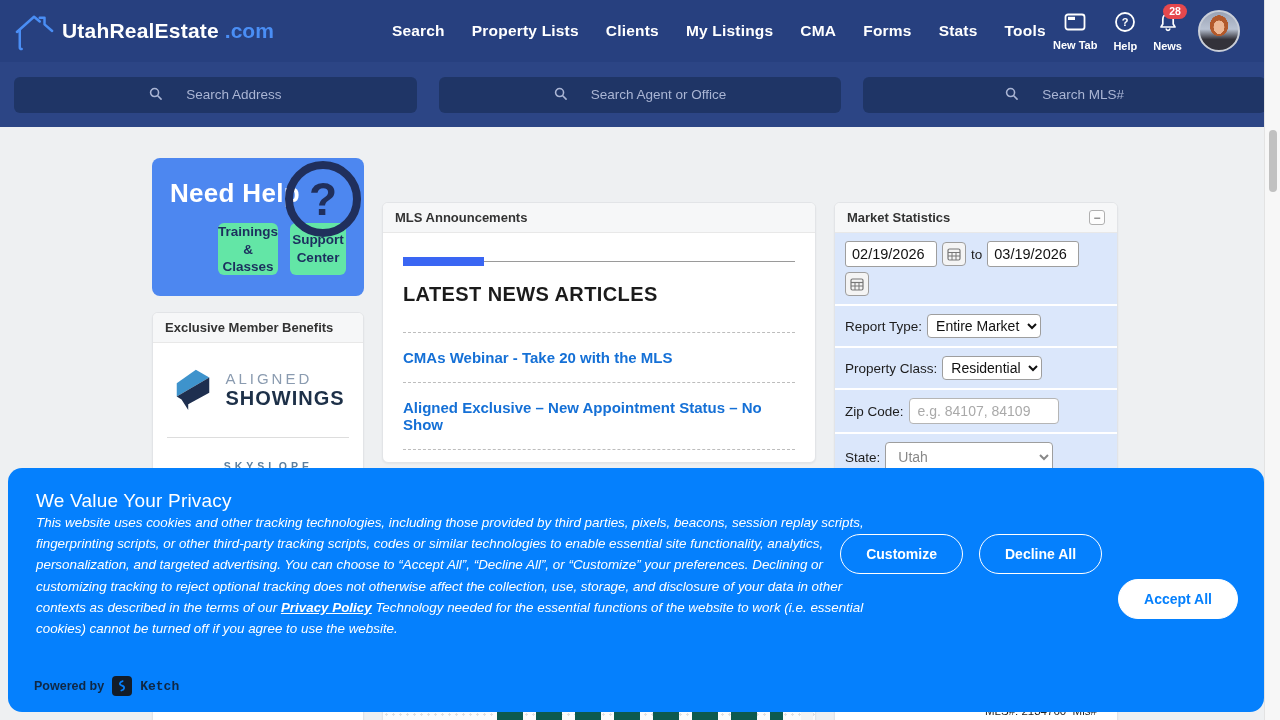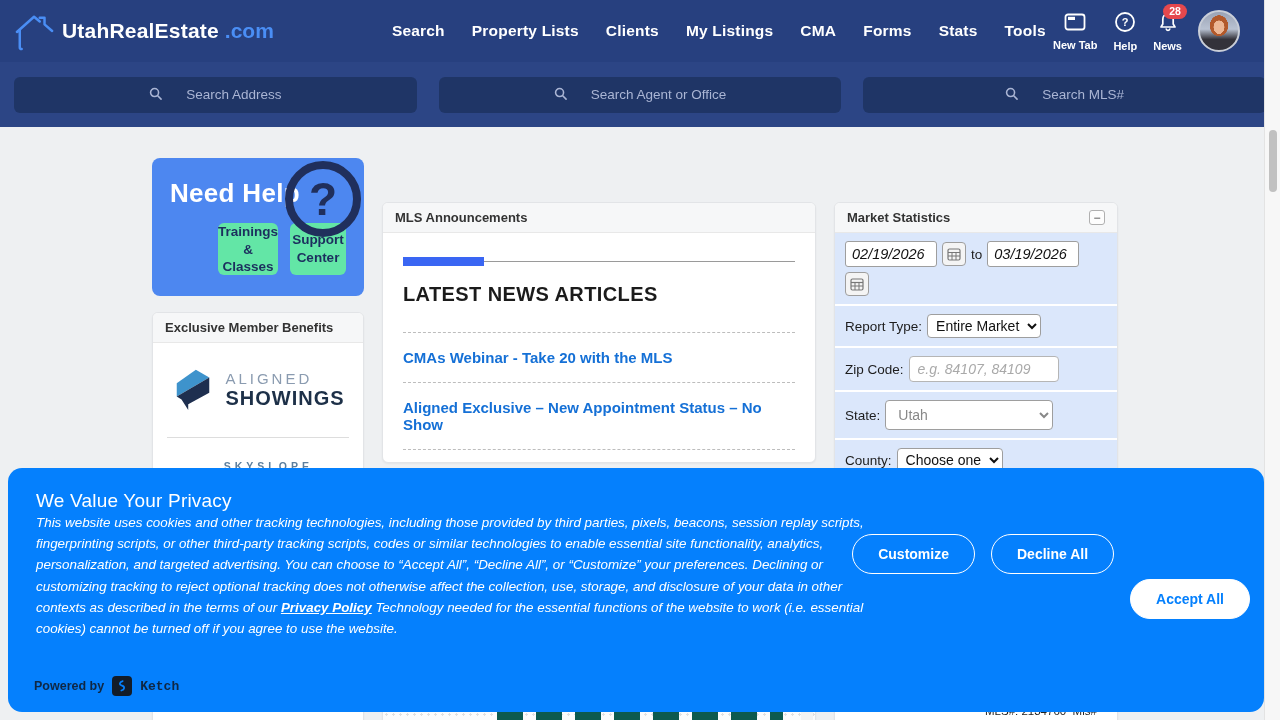--- a/index.html
+++ b/index.html
@@ -78,21 +78,21 @@
   .news-body { position:relative; height:340px; background-color:#fcfcfc;
     background-image:radial-gradient(#e0e0e0 1px, rgba(0,0,0,0) 1.2px); background-size:7px 7px; }
   .inner-track { position:absolute; right:2px; top:2px; bottom:2px; width:12px; background:#f3f3f3; border-radius:6px; }
   .inner-thumb { position:absolute; right:4px; top:8px; width:8px; height:52px; background:#c9c9c9; border-radius:4px; cursor:grab; }
 
   
   .statscard { min-height:600px; }
   .filters { background:#dbe7fb; }
   .frow { padding:8px 10px; border-bottom:2px solid #fff; display:flex; align-items:center; flex-wrap:wrap; gap:5px;
     font-size:13.5px; color:#1d1d1d; }
-  .frow input[type=text] { font-family:inherit;font-style:italic; }
+  .frow input[type=text] { font-family:inherit; }
   .datein { width:92px; height:26px; border:1px solid #9e9e9e; border-radius:3px; padding:0 6px; font-size:14.5px; color:#111; }
   .calbtn { width:24px; height:24px; border:1px solid #9e9e9e; border-radius:4px; background:#f4f4f4; display:flex;
     align-items:center; justify-content:center; cursor:pointer; }
   .frow select { font-family:inherit; font-size:14px; padding:2px 4px; border:1px solid #9e9e9e; border-radius:4px;
     background:#fff; color:#111; }
   select.state { width:168px; height:30px; color:#888; padding:2px 8px; }
   .zipin { width:150px; height:26px; border:1px solid #b5b5b5; border-radius:4px; padding:0 8px; font-size:14px; color:#111; }
   .zipin::placeholder { color:#a9a9a9; }
   .stats-white { background:#fff; padding:12px 10px 6px; }
   .stats-sub { color:#44536b; font-size:13.5px; font-weight:700; }
@@ -102,21 +102,21 @@
   .sliver-headline { position:absolute; left:497px; top:704px; width:286px; height:40px;
     background:repeating-linear-gradient(90deg,#0d5a4f 0 26px, rgba(0,0,0,0) 26px 39px); }
   .sliver-mls { position:absolute; left:985px; top:705px; font-size:11.5px; color:#222; white-space:pre; }
 
   
   .cookie { position:absolute; left:8px; top:468px; width:1256px; height:244px; background:#0580fd; border-radius:14px;
     z-index:50; padding:22px 28px; color:#fff; }
   .ck-title { font-size:19px; font-weight:400; letter-spacing:.2px; }
   .ck-body { width:852px; font-size:13.4px; font-style:italic; font-weight:500; line-height:1.58; }
   .ck-body a { color:#fff; font-weight:800; }
-  .ck-btns { position:absolute; top:66px; right:14px; display:flex; gap:16px; }
+  .ck-btns { position:absolute; top:66px; right:26px; display:flex; gap:16px; }
   .ck-btns button { height:40px; border-radius:20px; padding:0 25px; font-family:inherit; font-size:14px; font-weight:800;
     cursor:pointer; background:rgba(0,0,0,0); border:1.5px solid #fff; color:#fff; }
   .ck-btns button.primary { background:#fff; color:#0580fd; border-color:#fff;margin-top:45px; }
   .powered { position:absolute; left:26px; bottom:16px; display:flex; align-items:center; gap:8px; }
   .powered .pb { color:#0f2744; font-size:12.5px; font-weight:600; }
   .ketchbox { width:20px; height:20px; background:#131c28; border-radius:4px; display:flex; align-items:center; justify-content:center; }
   .powered .kt { color:#0f2744; font-size:13px; font-weight:700;font-family:Liberation Mono, monospace; }
 
   
   .scrollbar { position:absolute; right:0; top:0; bottom:0; width:16px; background:#f7f7f7; border-left:1px solid #e3e3e3; z-index:60; }
@@ -313,20 +313,24 @@
                 <line x1="9" y1="5.5" x2="9" y2="13" stroke="#777" stroke-width="1"></line>
                 <line x1="1" y1="9" x2="13" y2="9" stroke="#777" stroke-width="1"></line>
               </svg>
             </span>
           </div>
           <div class="frow">
             <span>Report Type:</span>
             <select><option>Entire Market</option></select>
           </div>
           <div class="frow">
+            <span>Property Class:</span>
+            <select><option>Residential</option></select>
+          </div>
+          <div class="frow">
             <span>Zip Code:</span>
             <input type="text" class="zipin" placeholder="e.g. 84107, 84109" style="">
           </div>
           <div class="frow">
             <span>State:</span>
             <select class="state"><option>Utah</option></select>
           </div>
           <div class="frow">
             <span>County:</span>
             <select><option>Choose one</option></select>

